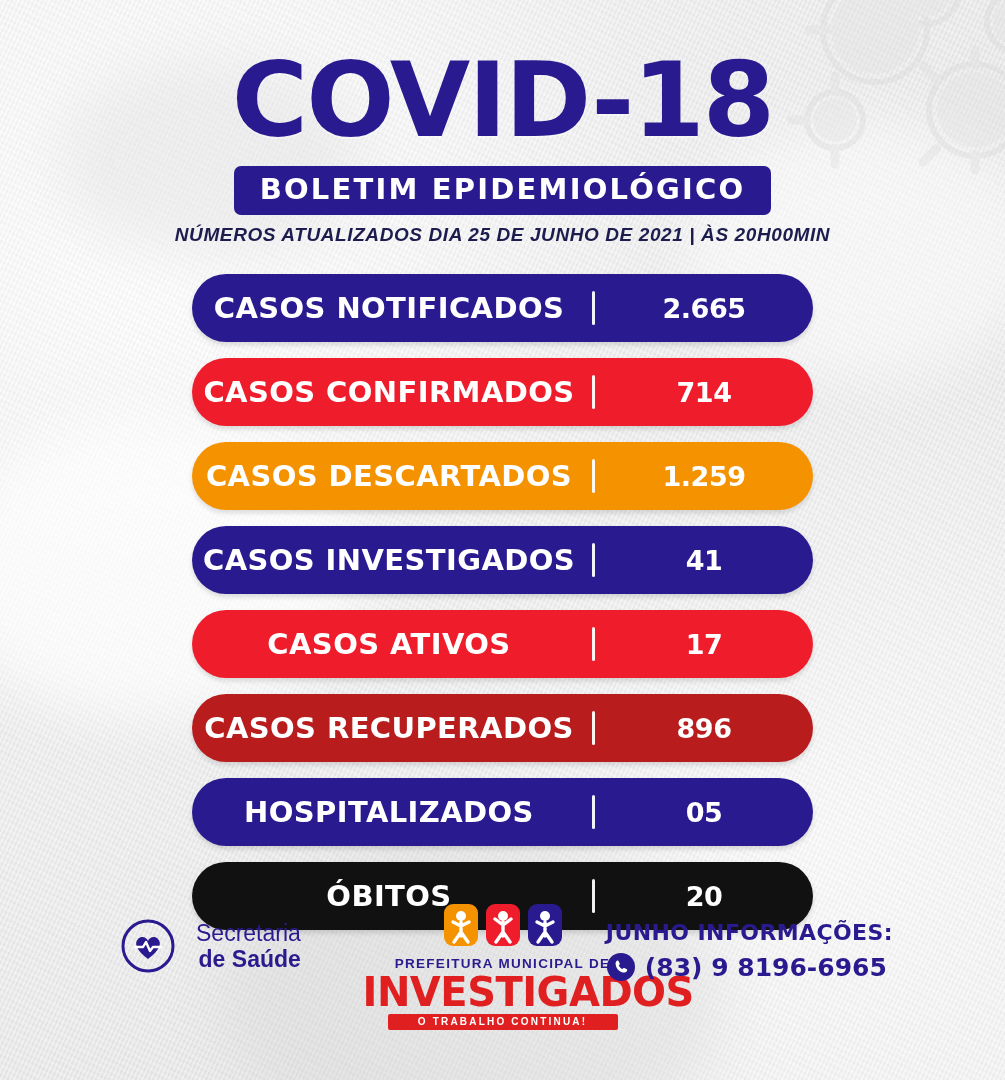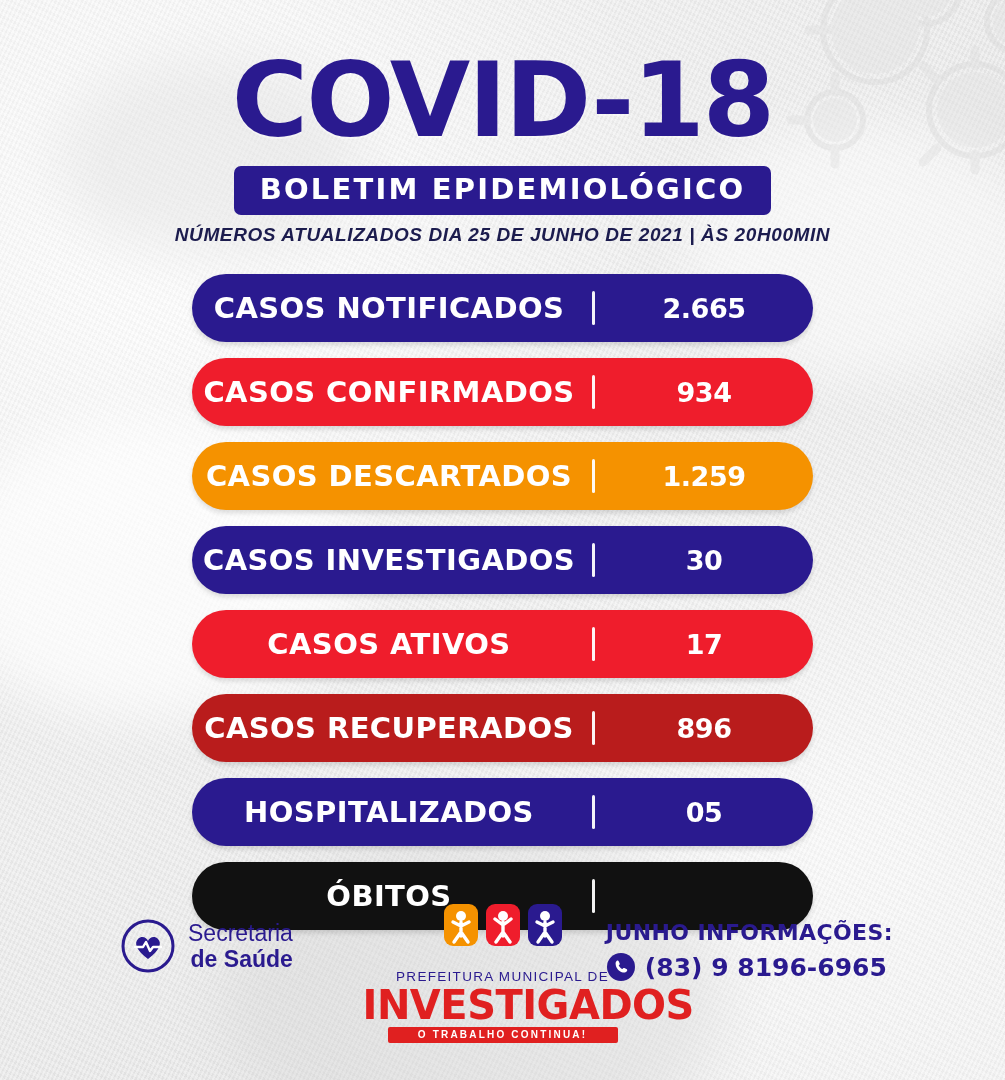--- a/index.html
+++ b/index.html
@@ -160,44 +160,44 @@
     width: 100%;
     height: 120px;
   }
 
   .saude {
     position: absolute;
     left: 120px;
     top: 14px;
     display: flex;
     align-items: center;
-    gap: 12px;
+    gap: 20px;
   }
   .saude-text {
     color: #2a1a8f;
     line-height: 1.15;
     font-size: 23px;
   }
   .saude-text .l1 { font-weight: normal; }
   .saude-text .l2 { font-weight: bold; text-align: right; }
 
   .prefeitura {
     position: absolute;
     left: 50%;
     transform: translateX(-50%);
     top: -6px;
     width: 280px;
     text-align: center;
   }
   .pref-sub {
     color: #2a1a8f;
     font-size: 13.5px;
-    font-weight: normal;
+    font-weight: bold;
     letter-spacing: 1.3px;
-    margin-top: 15px;
+    margin-top: 2px;
   }
   .pref-name {
     color: #e02020;
     font-size: 40px;
     font-weight: bold;
     letter-spacing: -0.5px;
     line-height: 42px;
     font-family: "DejaVu Sans", sans-serif;
   }
   .pref-slogan {
@@ -295,33 +295,33 @@
 
     <div class="row" style="background:#2a1a8f">
       <div class="row-label">CASOS NOTIFICADOS</div>
       <div class="row-sep"></div>
       <div class="row-value">2.665</div>
     </div>
 
     <div class="row" style="background:#ef1d2c">
       <div class="row-label">CASOS CONFIRMADOS</div>
       <div class="row-sep"></div>
-      <div class="row-value">934</div>
+      <div class="row-value">714</div>
     </div>
 
     <div class="row" style="background:#f59200">
       <div class="row-label">CASOS DESCARTADOS</div>
       <div class="row-sep"></div>
       <div class="row-value">1.259</div>
     </div>
 
     <div class="row" style="background:#2a1a8f">
       <div class="row-label">CASOS INVESTIGADOS</div>
       <div class="row-sep"></div>
-      <div class="row-value">30</div>
+      <div class="row-value">41</div>
     </div>
 
     <div class="row" style="background:#ef1d2c">
       <div class="row-label">CASOS ATIVOS</div>
       <div class="row-sep"></div>
       <div class="row-value">17</div>
     </div>
 
     <div class="row" style="background:#b91c1c">
       <div class="row-label">CASOS RECUPERADOS</div>
@@ -331,20 +331,21 @@
 
     <div class="row" style="background:#2a1a8f">
       <div class="row-label">HOSPITALIZADOS</div>
       <div class="row-sep"></div>
       <div class="row-value">05</div>
     </div>
 
     <div class="row" style="background:#111111">
       <div class="row-label">ÓBITOS</div>
       <div class="row-sep"></div>
+      <div class="row-value">20</div>
     </div>
 
   </div>
 
   <div class="footer">
 
     <div class="saude">
       <svg width="56" height="56" viewBox="0 0 56 56" aria-hidden="true">
         <circle cx="28" cy="28" r="25" fill="none" stroke="#2a1a8f" stroke-width="3"></circle>
         <path d="M28 41 C16 32 14 25 18 21 C22 17 27 20 28 23 C29 20 34 17 38 21 C42 25 40 32 28 41 Z" fill="#2a1a8f"></path>

